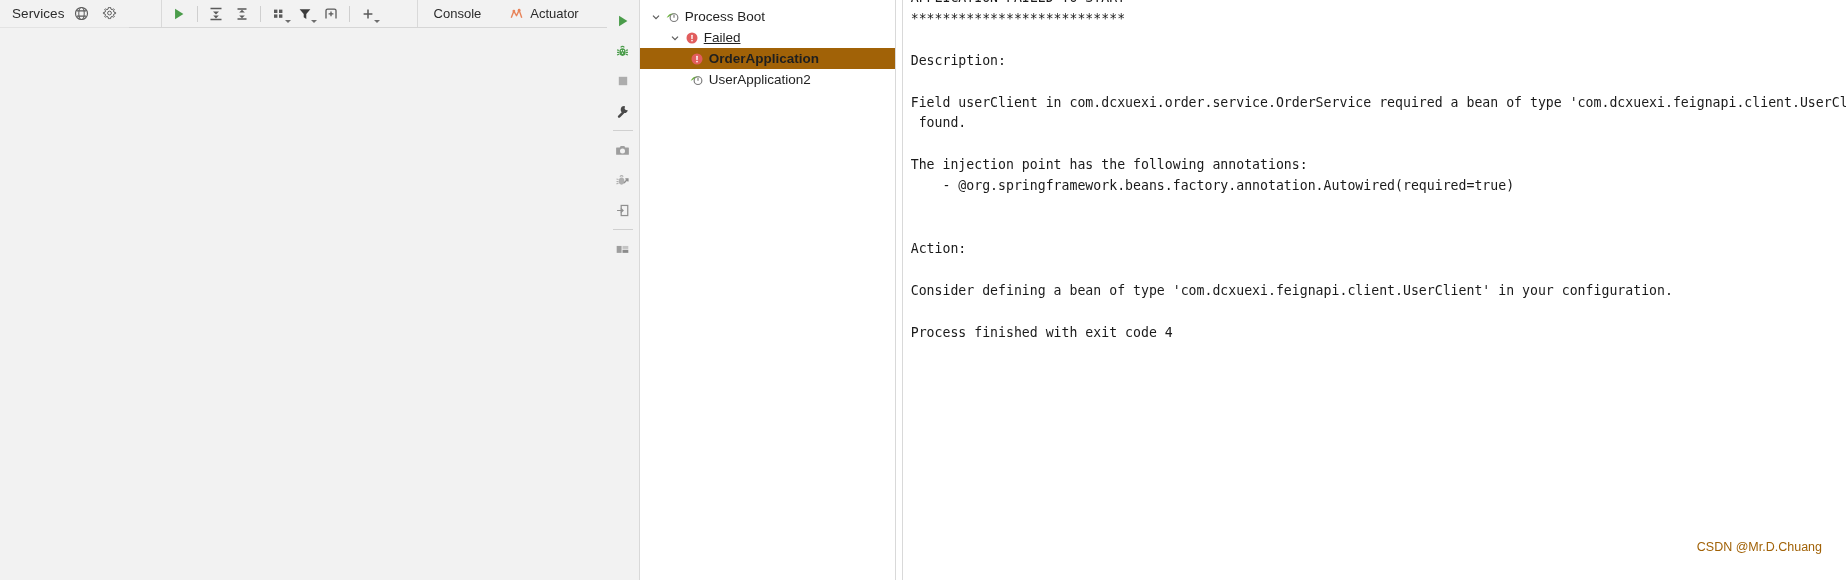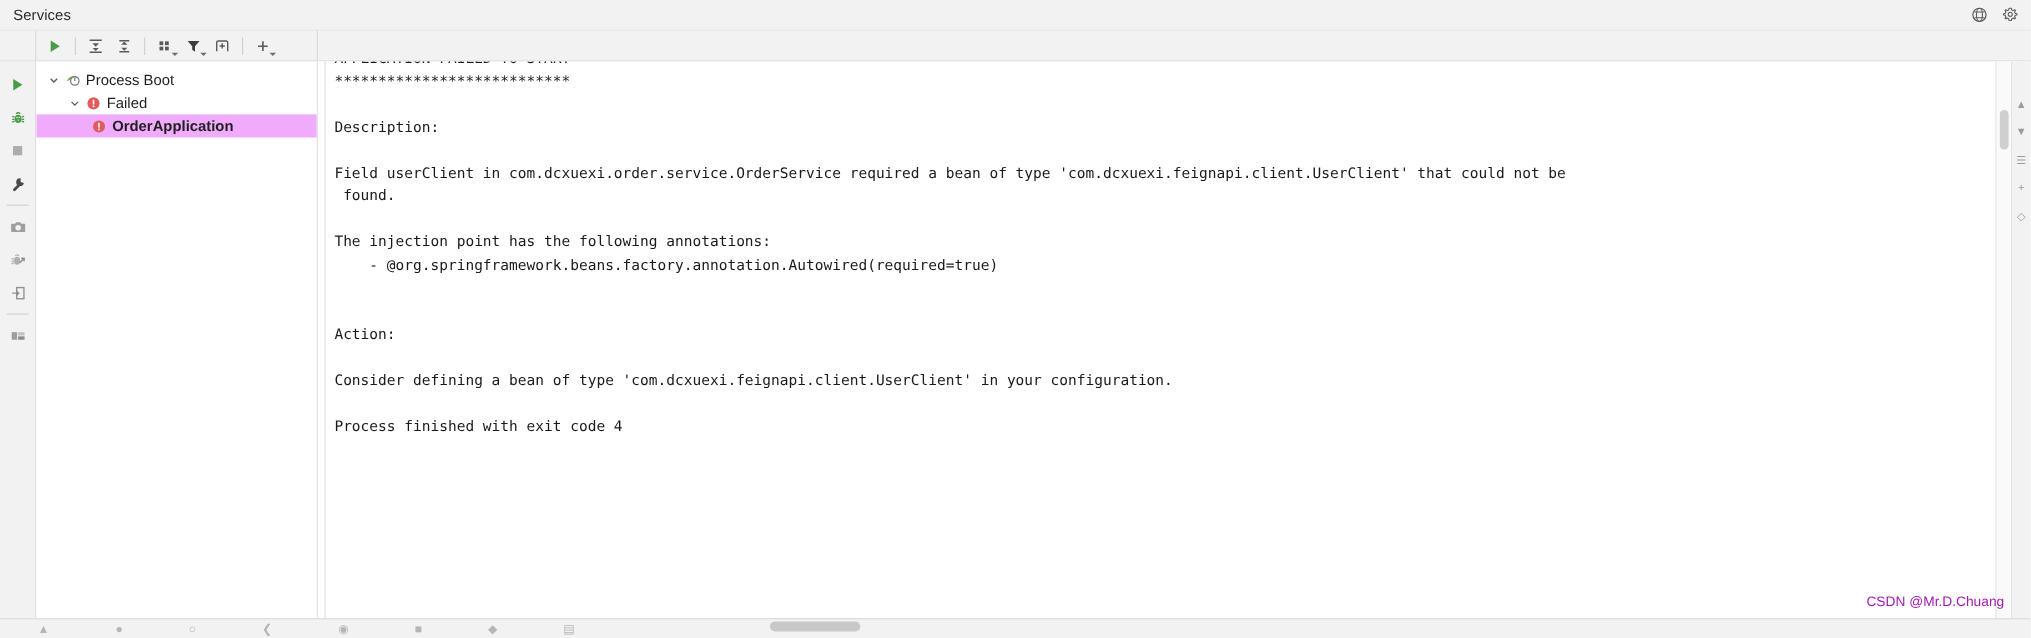--- a/index.html
+++ b/index.html
@@ -7,21 +7,21 @@
     margin: 0; padding: 0;
     width: 1846px; height: 580px;
     overflow: hidden;
     background: #ffffff;
     font-family: "Liberation Sans", sans-serif;
   }
   #app {
     position: relative;
     width: 1846px; height: 580px;
     background: #f2f2f2;
-    display: flex; flex-direction: column;
+    display: flex; flex-direction: row;
   }
 
   
   .titlebar {
     height: 28px; min-height: 28px;
     background: #f2f2f2;
     display: flex; align-items: center;
     padding: 0 8px 0 12px;
     border-bottom: 1px solid #e3e3e3;
   }
@@ -108,35 +108,35 @@
     overflow: hidden;
     font-size: 13.5px;
     color: #1f1f1f;
   }
   .tnode {
     display: flex; align-items: center;
     height: 21px;
     white-space: nowrap;
     cursor: pointer;
   }
-  .tnode.selected { background: #f0abfc; text-align: right; }
+  .tnode.selected { background: #a16207; text-align: right; }
   .tnode .chev {
     width: 16px; min-width: 16px;
     display: flex; align-items: center; justify-content: center;
     color: #5a5a5a;
   }
   .tnode .nicon {
     width: 18px; min-width: 18px;
     display: flex; align-items: center; justify-content: center;
     margin-right: 3px;
   }
   .tnode .tlabel { line-height: 21px; }
   .tnode.bold .tlabel { font-weight: bold; }
   .ind0 { padding-left: 8px; }
-  .ind1 { padding-left: 27px; }
+  .ind1 { padding-left: 27px; text-decoration: underline; }
   .ind2 { padding-left: 48px; }
 
   
   .console-wrap {
     flex: 1; min-width: 0;
     position: relative;
     background: #ffffff;
     display: flex;
   }
   .gutter {
@@ -205,21 +205,21 @@
     background: #c8c8c8; border-radius: 5px;
   }
   .bb-icons { display: flex; align-items: center; gap: 60px; padding-left: 34px; }
   .bb-icons .bi { font-size: 11px; color: #b5b5b5; }
 
   
   .watermark {
     position: absolute;
     right: 24px; bottom: 26px;
     font-size: 12.5px;
-    color: #a21caf;
+    color: #a16207;
     font-family: "Liberation Sans", sans-serif;
     pointer-events: none;
     margin-left: 44px;
   }
   
   .dd-arrow {
     position: absolute; right: 1px; bottom: 3px;
     width: 0; height: 0;
     border-left: 3px solid transparent;
     border-right: 3px solid transparent;
@@ -311,20 +311,35 @@
       <div class="tb-sep"></div>
 
       <div class="tb-btn">
         <svg width="16" height="16" viewBox="0 0 16 16">
           <path d="M8 3.6 L8 12.4 M3.6 8 L12.4 8" stroke="#5a5a5a" stroke-width="1.5"></path>
         </svg>
         <span class="dd-arrow"></span>
       </div>
     </div>
 
+    <div class="tabs-area">
+      <div class="tab">
+        <span>Console</span>
+      </div>
+      <div class="tab">
+        <span style="display:flex;">
+          <svg width="15" height="15" viewBox="0 0 16 16">
+            <path d="M2.4 12.6 L5.2 5.4 L8 10.4 L10.8 4.4 L13.6 12.6" fill="none" stroke="#e8845a" stroke-width="1.5" stroke-linejoin="round"></path>
+            <circle cx="5.2" cy="5.4" r="1.5" fill="#e8845a"></circle>
+            <circle cx="10.8" cy="4.4" r="1.5" fill="#e8845a"></circle>
+          </svg>
+        </span>
+        <span>Actuator</span>
+      </div>
+    </div>
   </div>
 
   <div class="body">
 
     <div class="vstrip">
       <div class="vicon">
         <svg width="14" height="14" viewBox="0 0 16 16">
             <path d="M3.5 2 L13 8 L3.5 14 Z" fill="#4a9c4a"></path>
           </svg>
       </div>
@@ -421,20 +436,30 @@
             <circle cx="8" cy="8" r="6.3" fill="#e15d5d"></circle>
             <rect x="7.2" y="4.2" width="1.6" height="5" rx="0.7" fill="#ffffff"></rect>
             <circle cx="8" cy="11" r="0.95" fill="#ffffff"></circle>
           </svg>
         </span>
         <span class="tlabel">OrderApplication</span>
       </div>
 
 
 
+      <div class="tnode ind2">
+        <span class="nicon">
+          <svg width="15" height="15" viewBox="0 0 16 16">
+            <path d="M1.8 9.4 Q4.6 3.2 11.4 5.2 Q8 5 5.6 7.2 Q3.6 9 1.8 9.4 Z" fill="#6db33f"></path>
+            <circle cx="9.6" cy="9.2" r="4.1" fill="none" stroke="#7a7a7a" stroke-width="1.25"></circle>
+            <path d="M9.6 6.2 L9.6 9.2" stroke="#7a7a7a" stroke-width="1.25"></path>
+          </svg>
+        </span>
+        <span class="tlabel">UserApplication2</span>
+      </div>
     </div>
 
     <div class="console-wrap">
       <div class="gutter"></div>
       <div class="console">
         <pre class="shift">APPLICATION FAILED TO START</pre>
         <pre>***************************
 
 Description:
 

